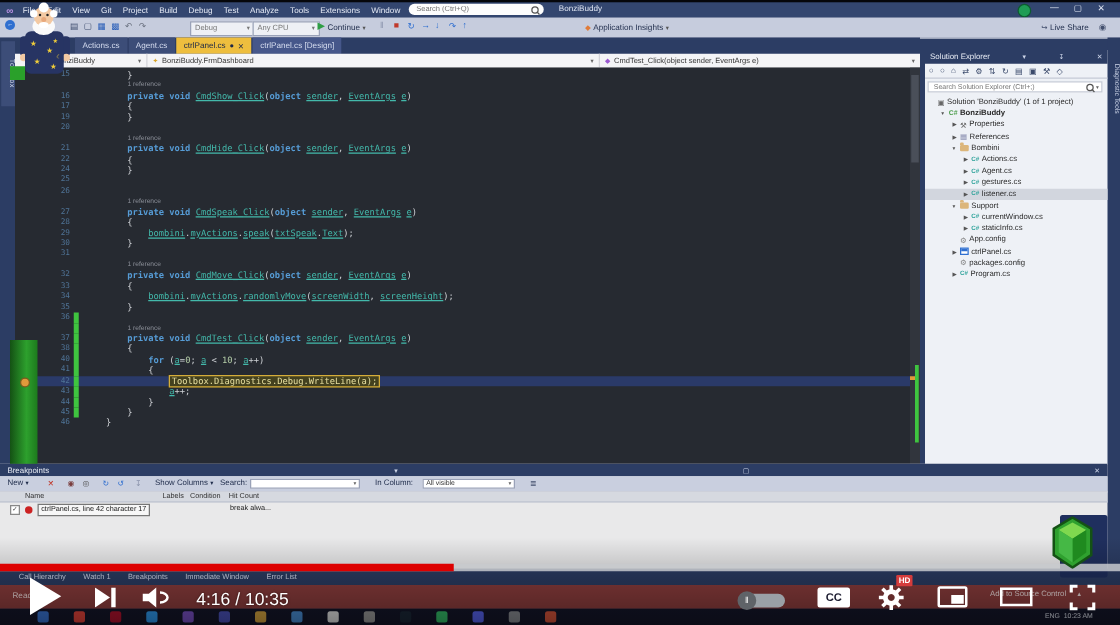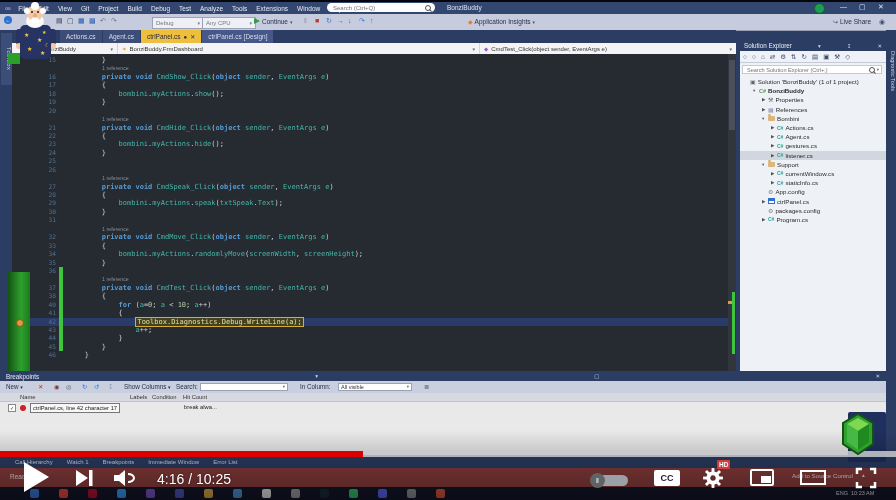--- a/index.html
+++ b/index.html
@@ -46,21 +46,21 @@
   #editor{left:12px;top:54px;width:724px;height:318px;background:#262a31;overflow:hidden;}
   #code-lines{position:absolute;left:0;top:2px;width:716px;}
   .crow{position:relative;height:8.45px;line-height:8.45px;white-space:pre;font-family:"DejaVu Sans Mono",monospace;font-size:7px;}
   .crow.hl{background:#2a3a69;}
   .ln{position:absolute;left:14px;width:30px;text-align:right;color:#4f7396;font-size:6.2px;font-family:"DejaVu Sans Mono",monospace;}
   .chg{position:absolute;left:47px;top:0;bottom:0;width:3.5px;background:#3fc43f;}
   .bpdot{position:absolute;left:4px;top:1px;width:6px;height:6px;border-radius:50%;background:#e09a3b;border:1px solid #7d5a1e;z-index:6;}
   .ct{position:absolute;left:56px;top:0;}
   .cl{position:absolute;left:90px;top:0;color:#8b8f98;font-size:5.3px;font-family:"Liberation Sans",sans-serif;}
   .tk-k{color:#569cd6;font-weight:bold;}
-  .tk-c{color:#43b9ab;}
+  .tk-c{color:#43b9ab;text-decoration:underline;}
   .tk-p{color:#cfd2d6;}
   .tk-num{color:#b5cea8;}
   .tk-box{color:#e8e0a0;background:#43411f;border:1px solid #d4ad3a;padding:0 1px;}
   #edscroll{position:absolute;left:716px;top:0;width:8px;height:318px;background:#31353d;}
   #edscroll .thumb{position:absolute;left:1px;top:6px;width:6px;height:70px;background:#4a4f59;}
   #edscroll .mkg{position:absolute;left:4px;top:238px;width:3px;height:62px;background:#3fc43f;}
   #edscroll .mko{position:absolute;left:0;top:247px;width:4px;height:3px;background:#e09a3b;}
   
   #se{left:740px;top:40px;width:146px;height:332px;background:#eef1f6;}
   #se-title{position:absolute;left:0;top:0;width:146px;height:11px;background:#2c3d64;color:#e8ecf5;font-size:6.3px;display:flex;align-items:center;padding:0 4px;box-sizing:border-box;}
@@ -226,27 +226,25 @@
         <span class="car">▾</span>
     </div>
   </div>
 
   <div class="abs" id="editor">
     <div id="code-lines">
         <div class="crow"><div class="ln">15</div><div class="ct"><span class="tk-p">        }</span></div></div>
         <div class="crow"><div class="cl">1 reference</div></div>
         <div class="crow"><div class="ln">16</div><div class="ct"><span class="tk-p">        </span><span class="tk-k">private</span><span class="tk-p"> </span><span class="tk-k">void</span><span class="tk-p"> </span><span class="tk-c">CmdShow_Click</span><span class="tk-p">(</span><span class="tk-k">object</span><span class="tk-p"> </span><span class="tk-c">sender</span><span class="tk-p">, </span><span class="tk-c">EventArgs</span><span class="tk-p"> </span><span class="tk-c">e</span><span class="tk-p">)</span></div></div>
         <div class="crow"><div class="ln">17</div><div class="ct"><span class="tk-p">        {</span></div></div>
-        <div class="crow"><div class="ln">18</div><div class="ct"><span class="tk-p">            </span><span class="tk-c">bombini</span><span class="tk-p">.</span><span class="tk-c">myActions</span><span class="tk-p">.</span><span class="tk-c">show</span><span class="tk-p">();</span></div></div>
         <div class="crow"><div class="ln">19</div><div class="ct"><span class="tk-p">        }</span></div></div>
         <div class="crow"><div class="ln">20</div><div class="ct"></div></div>
         <div class="crow"><div class="cl">1 reference</div></div>
         <div class="crow"><div class="ln">21</div><div class="ct"><span class="tk-p">        </span><span class="tk-k">private</span><span class="tk-p"> </span><span class="tk-k">void</span><span class="tk-p"> </span><span class="tk-c">CmdHide_Click</span><span class="tk-p">(</span><span class="tk-k">object</span><span class="tk-p"> </span><span class="tk-c">sender</span><span class="tk-p">, </span><span class="tk-c">EventArgs</span><span class="tk-p"> </span><span class="tk-c">e</span><span class="tk-p">)</span></div></div>
         <div class="crow"><div class="ln">22</div><div class="ct"><span class="tk-p">        {</span></div></div>
-        <div class="crow"><div class="ln">23</div><div class="ct"><span class="tk-p">            </span><span class="tk-c">bombini</span><span class="tk-p">.</span><span class="tk-c">myActions</span><span class="tk-p">.</span><span class="tk-c">hide</span><span class="tk-p">();</span></div></div>
         <div class="crow"><div class="ln">24</div><div class="ct"><span class="tk-p">        }</span></div></div>
         <div class="crow"><div class="ln">25</div><div class="ct"></div></div>
         <div class="crow"><div class="ln">26</div><div class="ct"></div></div>
         <div class="crow"><div class="cl">1 reference</div></div>
         <div class="crow"><div class="ln">27</div><div class="ct"><span class="tk-p">        </span><span class="tk-k">private</span><span class="tk-p"> </span><span class="tk-k">void</span><span class="tk-p"> </span><span class="tk-c">CmdSpeak_Click</span><span class="tk-p">(</span><span class="tk-k">object</span><span class="tk-p"> </span><span class="tk-c">sender</span><span class="tk-p">, </span><span class="tk-c">EventArgs</span><span class="tk-p"> </span><span class="tk-c">e</span><span class="tk-p">)</span></div></div>
         <div class="crow"><div class="ln">28</div><div class="ct"><span class="tk-p">        {</span></div></div>
         <div class="crow"><div class="ln">29</div><div class="ct"><span class="tk-p">            </span><span class="tk-c">bombini</span><span class="tk-p">.</span><span class="tk-c">myActions</span><span class="tk-p">.</span><span class="tk-c">speak</span><span class="tk-p">(</span><span class="tk-c">txtSpeak</span><span class="tk-p">.</span><span class="tk-c">Text</span><span class="tk-p">);</span></div></div>
         <div class="crow"><div class="ln">30</div><div class="ct"><span class="tk-p">        }</span></div></div>
         <div class="crow"><div class="ln">31</div><div class="ct"></div></div>
         <div class="crow"><div class="cl">1 reference</div></div>
@@ -498,21 +496,21 @@
   </div>
   <div class="abs vc" id="vplay"></div>
   <svg class="abs vc" style="left:76px;top:470px;" width="17" height="16">
     <polygon points="0,0 12,8 0,16" fill="#fff"></polygon>
       <rect x="13" y="0" width="3.5" height="16" fill="#fff"></rect>
   </svg>
   <svg class="abs vc" style="left:114px;top:469px;" width="26" height="18">
     <polygon points="0,6 5,6 11,1 11,17 5,12 0,12" fill="#fff"></polygon>
     <path d="M14,5 a6,4 0 0 1 0,8" stroke="#fff" stroke-width="2" fill="none"></path>
   </svg>
-  <div class="abs vc" id="vtime">4:16 / 10:25</div>
+  <div class="abs vc" id="vtime">4:16 / 10:35</div>
   <div class="abs vc" id="vauto">
     <div class="knob">‖</div>
   </div>
   <div class="abs vc" id="vcc">CC</div>
   <svg class="abs vc" style="left:702px;top:467px;" width="22" height="22" viewBox="0 0 20 20">
     <g stroke="#fff" stroke-width="2.6">
       <line x1="10" y1="1" x2="10" y2="5"></line>
         <line x1="10" y1="15" x2="10" y2="19"></line>
       <line x1="1" y1="10" x2="5" y2="10"></line>
         <line x1="15" y1="10" x2="19" y2="10"></line>

